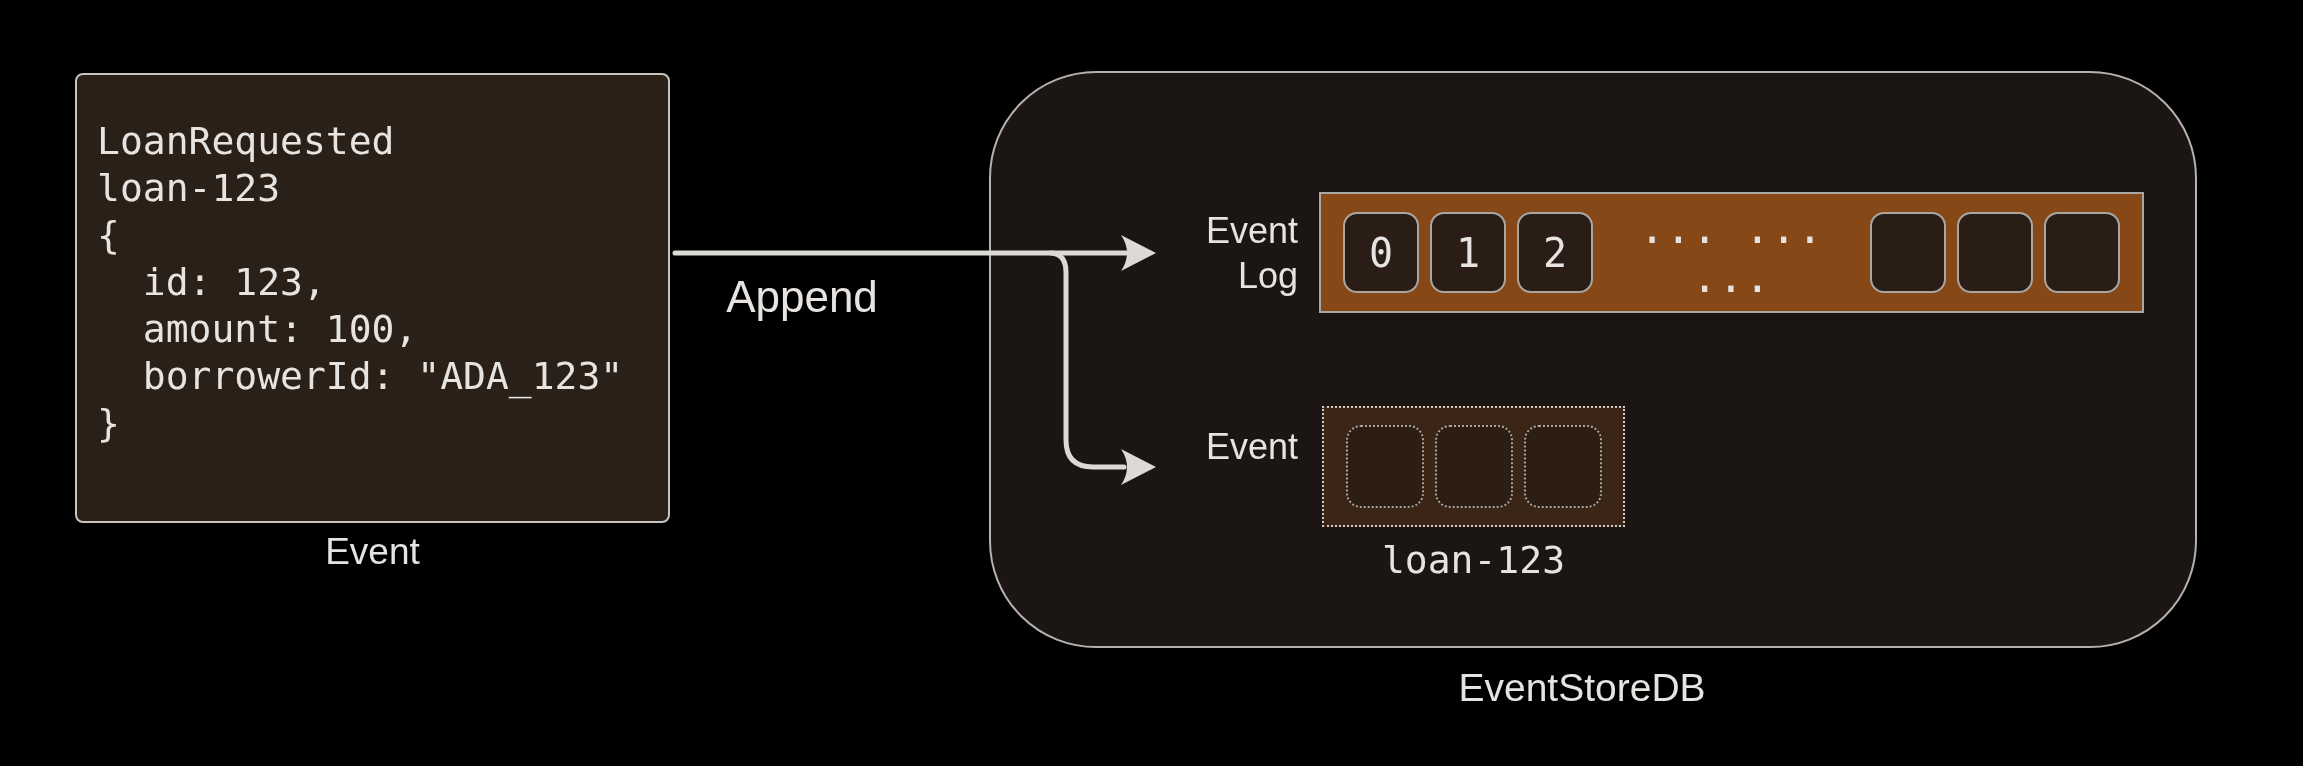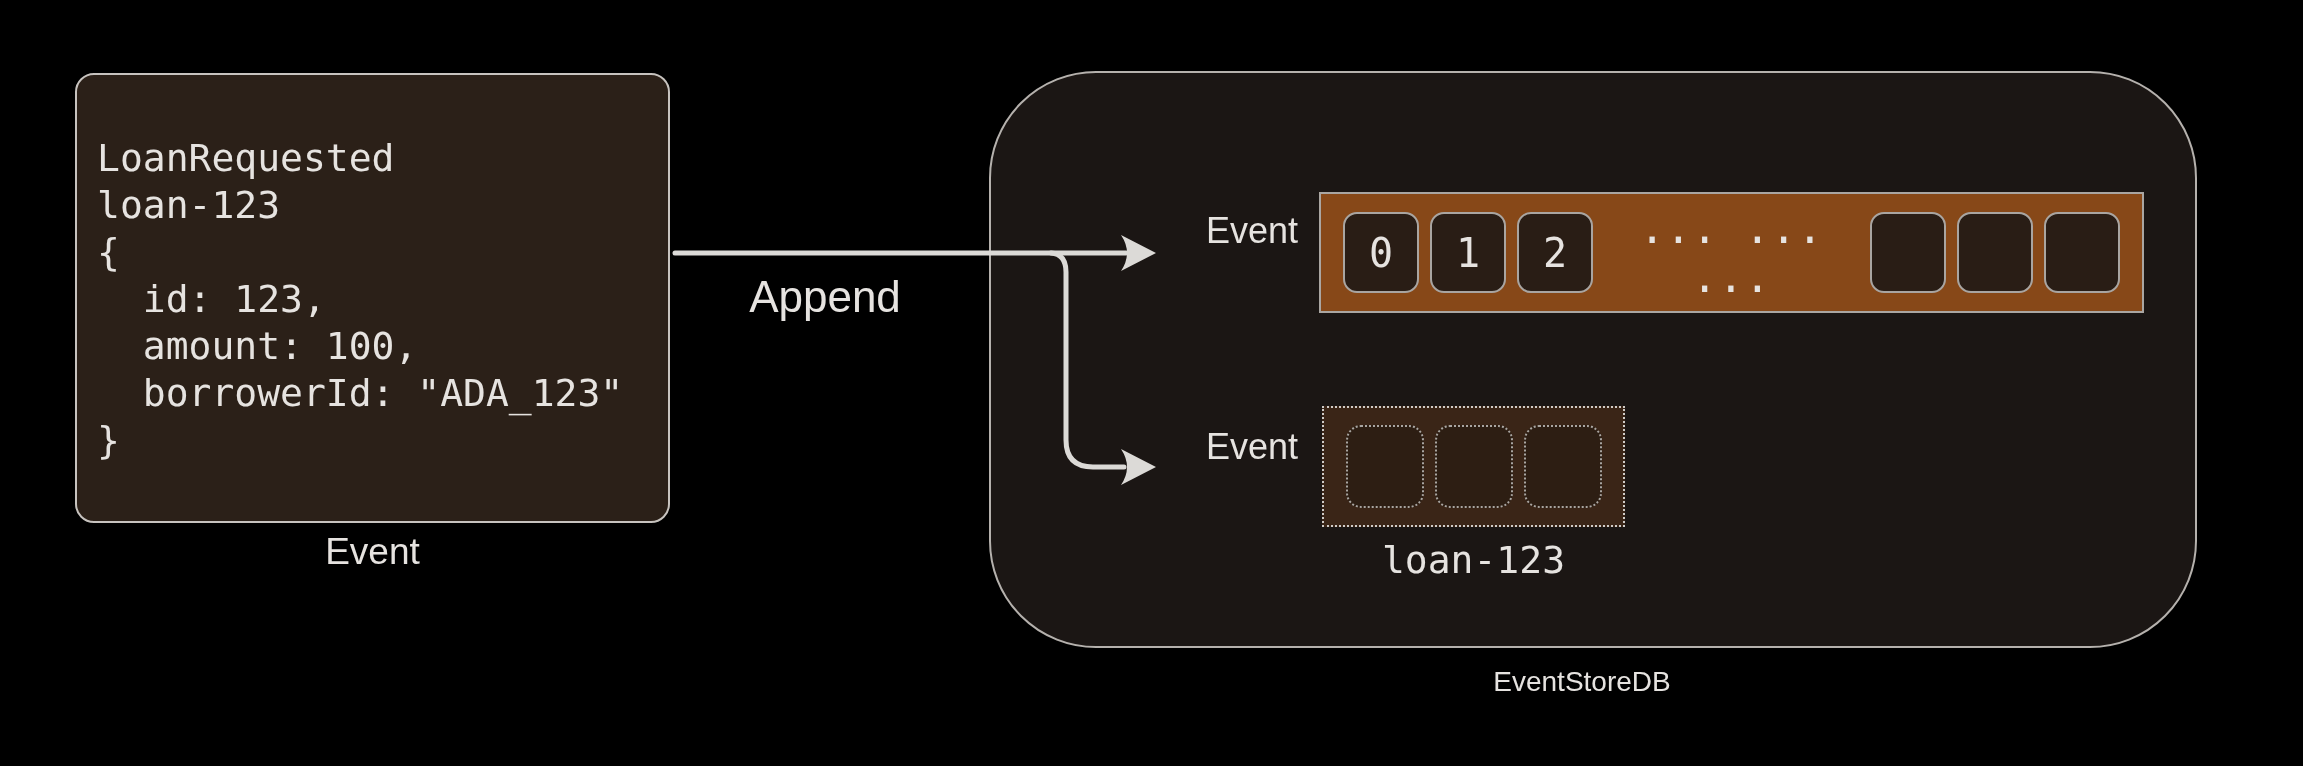--- a/index.html
+++ b/index.html
@@ -9,36 +9,36 @@
     --cell-bg:#291d15; --cell-border:#a9a5a1;
     --stream-box-bg:#3a2517; --stream-cell-bg:#2d1e13;
     --dotted-border:#cfcbc7; --text-primary:#e6e3e0; --arrow:#dcdad7;
   }
   html,body{margin:0;padding:0;background:var(--background);}
   .stage{position:relative;width:2303px;height:766px;background:var(--background);overflow:hidden;
          font-family:"Liberation Sans",sans-serif;color:var(--text-primary);}
 
   
   .event-card{position:absolute;left:75px;top:73px;width:595px;height:450px;box-sizing:border-box;
-    background:var(--card-bg);border:2px solid var(--card-border);border-radius:19px;
-    padding:60px 20px 0 20px;}
+    background:var(--card-bg);border:2px solid var(--card-border);border-radius:8px;
+    padding:43px 20px 0 20px;}
   .code{font-family:"DejaVu Sans Mono",monospace;font-size:38px;line-height:47px;
     color:var(--text-primary);white-space:pre;}
   .card-caption{position:absolute;left:75px;top:531px;width:595px;text-align:center;
     font-size:37px;color:var(--text-primary);}
 
   
-  .append-label{position:absolute;left:675px;top:272px;width:300px;text-align:center;
+  .append-label{position:absolute;left:652px;top:272px;width:300px;text-align:center;
     font-size:44px;color:var(--text-primary);}
 
   
   .store-container{position:absolute;left:989px;top:71px;width:1208px;height:577px;box-sizing:border-box;
     background:var(--container-bg);border:2px solid var(--container-border);border-radius:107px;}
   .store-caption{position:absolute;left:1382px;top:666px;width:400px;text-align:center;
-    font-size:28px;color:var(--text-primary);}
+    font-size:39px;color:var(--text-primary);}
 
   
   .side-label{position:absolute;width:298px;text-align:right;font-size:36px;line-height:45px;
     color:var(--text-primary);}
   .log-label{left:1000px;top:208px;}
   .stream-label{left:1000px;top:424px;}
 
   
   .log-bar{position:absolute;left:1319px;top:192px;width:825px;height:121px;box-sizing:border-box;
     background:var(--log-bar-bg);border:2px solid var(--log-bar-border);
@@ -78,20 +78,21 @@
   </div>
   <div class="card-caption">Event</div>
 
   <div class="append-label">Append</div>
 
   <div class="store-container"></div>
   <div class="store-caption">EventStoreDB</div>
 
   <div class="side-label log-label">
     <div>Event</div>
+    <div>Log</div>
   </div>
 
   <div class="log-bar">
     <div class="log-cell">0</div>
     <div class="log-cell">1</div>
     <div class="log-cell">2</div>
     <div class="ellipsis">... ... ...</div>
     <div class="log-cell"></div>
     <div class="log-cell"></div>
     <div class="log-cell"></div>

